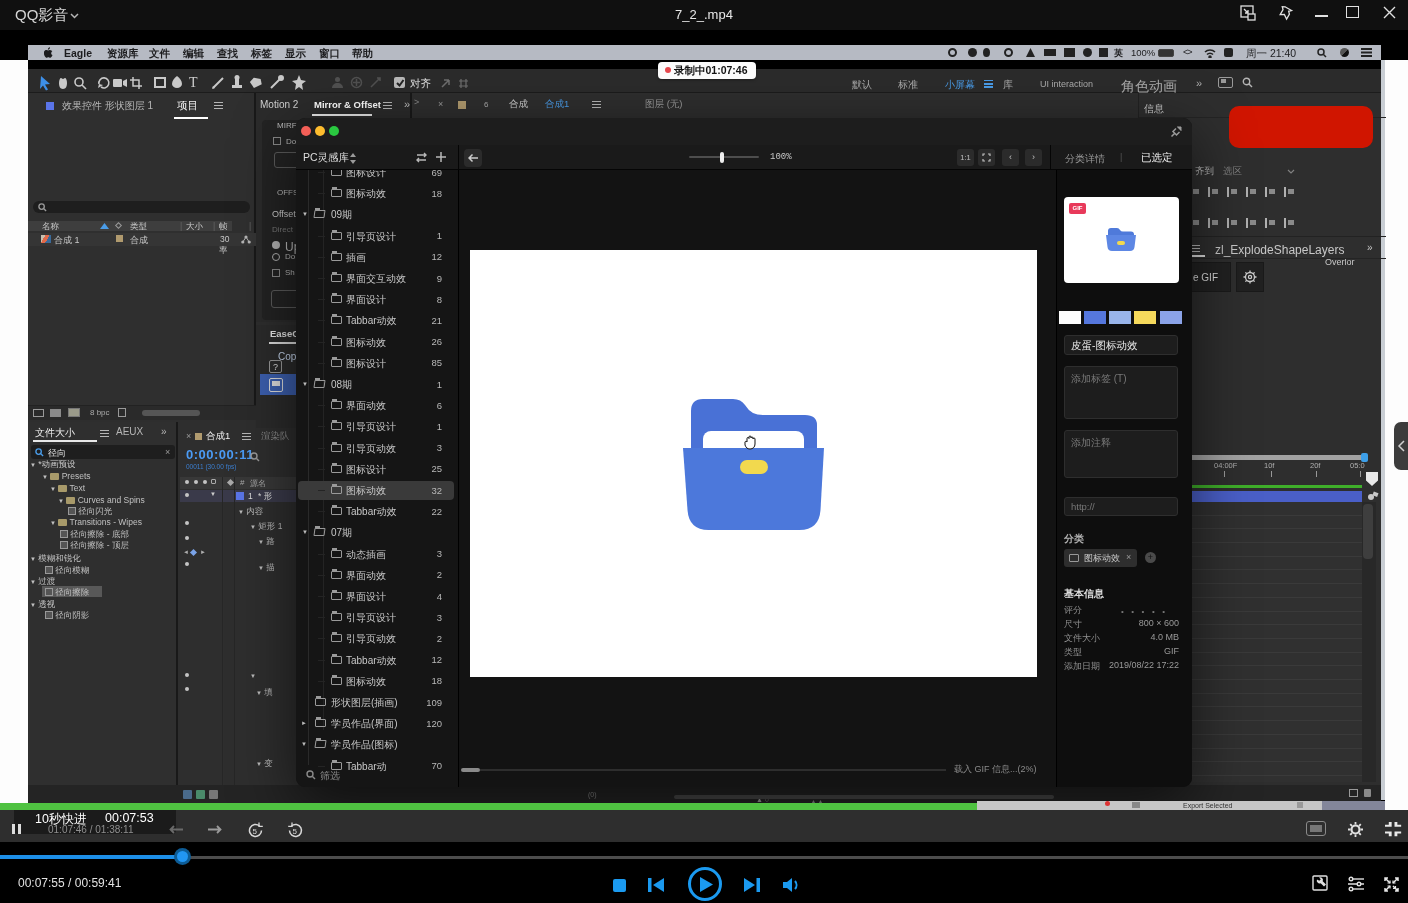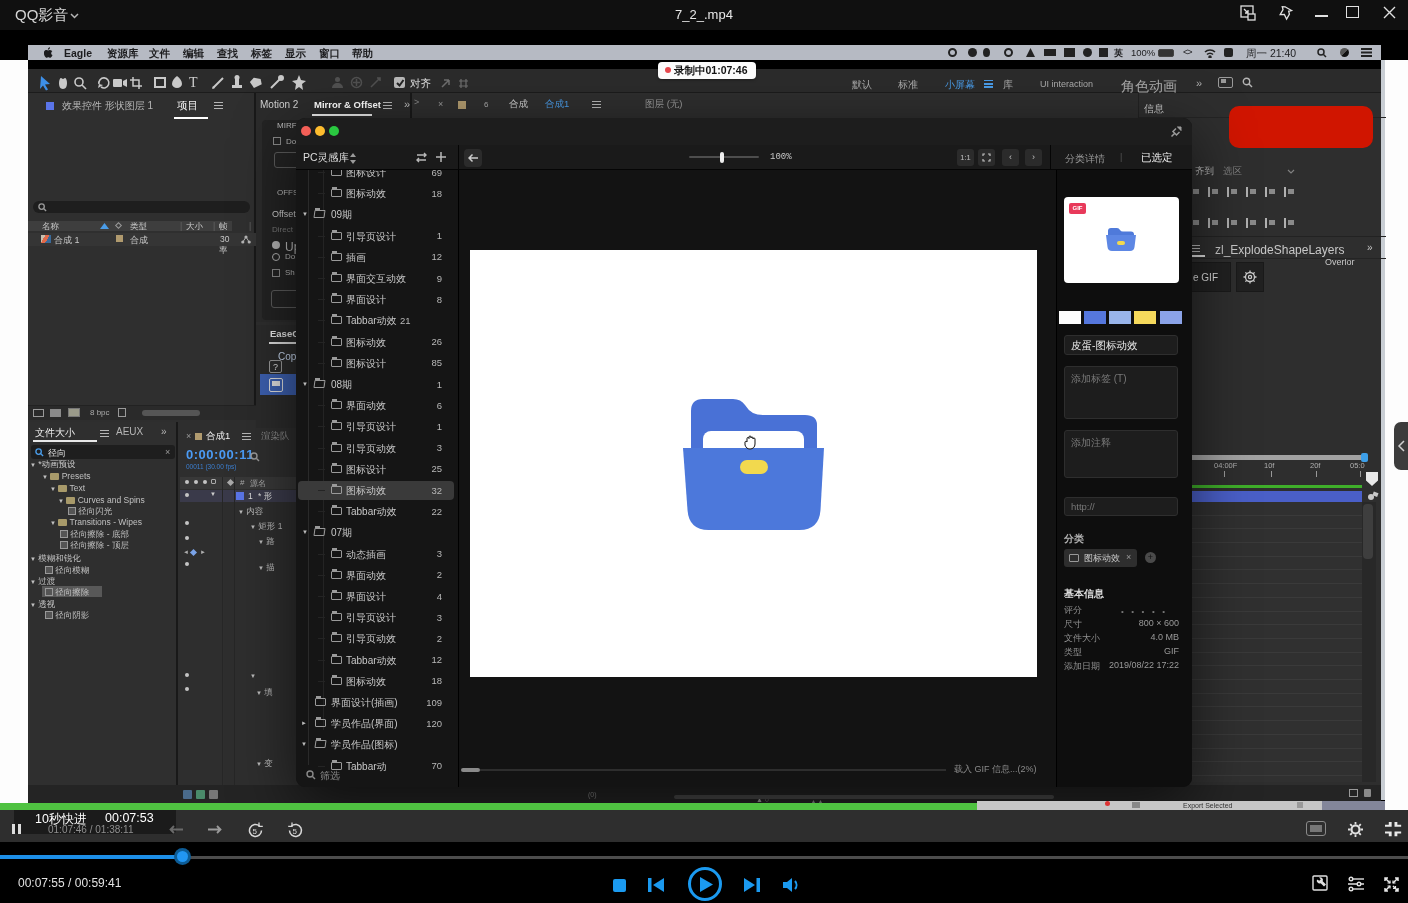--- a/index.html
+++ b/index.html
@@ -504,21 +504,21 @@
           <span class="a" style="left:35px;top:5px;width:11px;height:8px;border:1px solid #9a9a9a;border-radius:1px;"></span>
           <span class="a" style="left:36px;top:3px;width:5px;height:2px;background:#9a9a9a"></span>
           <span class="a ell" style="left:50px;top:3px;width:84px">界面设计</span>
           <span class="a" style="left:104px;top:3.5px;width:42px;text-align:right;font-size:9.5px;color:#b8b8b8">8</span>
         </div>
         <div class="a" style="left:0;top:141.4px;width:162px;height:19px">
           <span class="a" style="left:22px;top:9px;width:7px;height:1px;background:#242424"></span>
           <span class="a" style="left:35px;top:5px;width:11px;height:8px;border:1px solid #9a9a9a;border-radius:1px;"></span>
           <span class="a" style="left:36px;top:3px;width:5px;height:2px;background:#9a9a9a"></span>
           <span class="a ell" style="left:50px;top:3px;width:84px">Tabbar动效</span>
-          <span class="a" style="left:104px;top:3.5px;width:42px;text-align:left;font-size:9.5px;color:#b8b8b8">21</span>
+          <span class="a" style="left:104px;top:3.5px;width:42px;text-align:right;font-size:9.5px;color:#b8b8b8">21</span>
         </div>
         <div class="a" style="left:0;top:162.6px;width:162px;height:19px">
           <span class="a" style="left:22px;top:9px;width:7px;height:1px;background:#242424"></span>
           <span class="a" style="left:35px;top:5px;width:11px;height:8px;border:1px solid #9a9a9a;border-radius:1px;"></span>
           <span class="a" style="left:36px;top:3px;width:5px;height:2px;background:#9a9a9a"></span>
           <span class="a ell" style="left:50px;top:3px;width:84px">图标动效</span>
           <span class="a" style="left:104px;top:3.5px;width:42px;text-align:right;font-size:9.5px;color:#b8b8b8">26</span>
         </div>
         <div class="a" style="left:0;top:183.8px;width:162px;height:19px">
           <span class="a" style="left:22px;top:9px;width:7px;height:1px;background:#242424"></span>
@@ -628,21 +628,21 @@
         <div class="a" style="left:0;top:501.8px;width:162px;height:19px">
           <span class="a" style="left:22px;top:9px;width:7px;height:1px;background:#242424"></span>
           <span class="a" style="left:35px;top:5px;width:11px;height:8px;border:1px solid #9a9a9a;border-radius:1px;"></span>
           <span class="a" style="left:36px;top:3px;width:5px;height:2px;background:#9a9a9a"></span>
           <span class="a ell" style="left:50px;top:3px;width:84px">图标动效</span>
           <span class="a" style="left:104px;top:3.5px;width:42px;text-align:right;font-size:9.5px;color:#b8b8b8">18</span>
         </div>
         <div class="a" style="left:0;top:523.0px;width:162px;height:19px">
           <span class="a" style="left:19px;top:5px;width:11px;height:8px;border:1px solid #9a9a9a;border-radius:1px;"></span>
           <span class="a" style="left:20px;top:3px;width:5px;height:2px;background:#9a9a9a"></span>
-          <span class="a ell" style="left:35px;top:3px;width:99px">界面设计(插画)</span>
+          <span class="a ell" style="left:35px;top:3px;width:99px">形状图层(插画)</span>
           <span class="a" style="left:104px;top:3.5px;width:42px;text-align:right;font-size:9.5px;color:#b8b8b8">109</span>
         </div>
         <div class="a" style="left:0;top:544.2px;width:162px;height:19px">
           <span class="a" style="left:5px;top:6px;font-size:6px;color:#bbb">►</span>
           <span class="a" style="left:19px;top:5px;width:11px;height:8px;border:1px solid #9a9a9a;border-radius:1px;"></span>
           <span class="a" style="left:20px;top:3px;width:5px;height:2px;background:#9a9a9a"></span>
           <span class="a ell" style="left:35px;top:3px;width:99px">学员作品(界面)</span>
           <span class="a" style="left:104px;top:3.5px;width:42px;text-align:right;font-size:9.5px;color:#b8b8b8">120</span>
         </div>
         <div class="a" style="left:0;top:565.4px;width:162px;height:19px">

